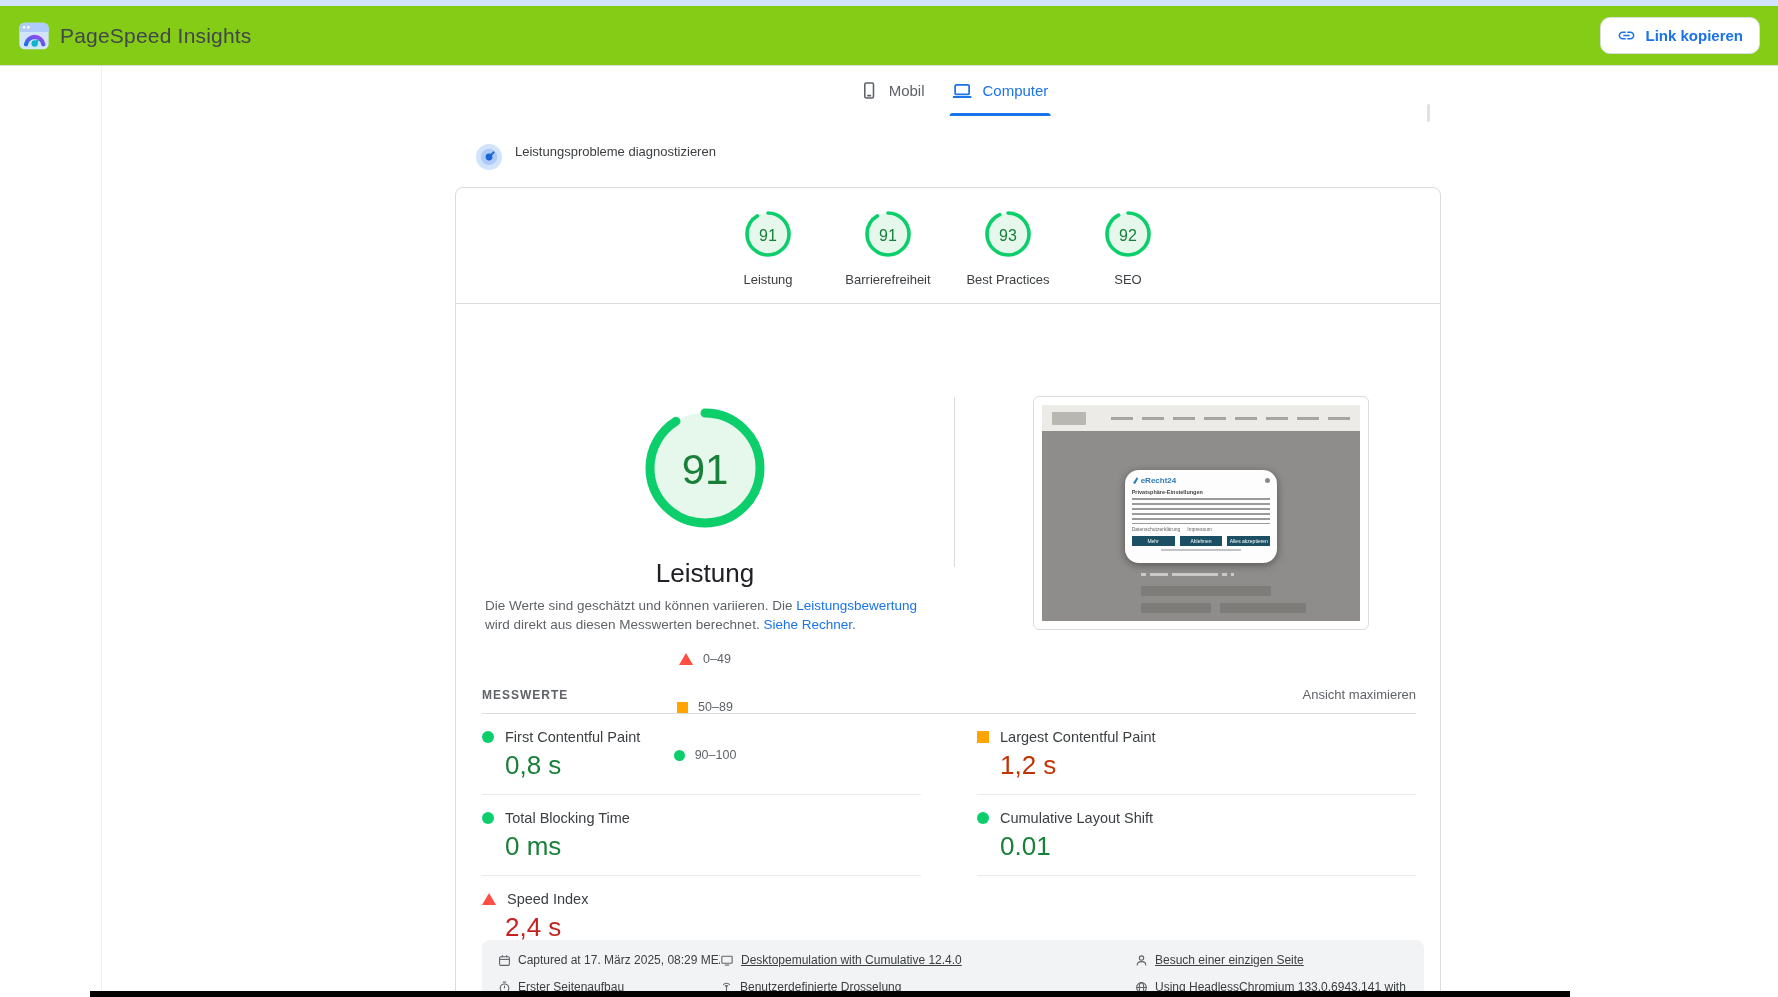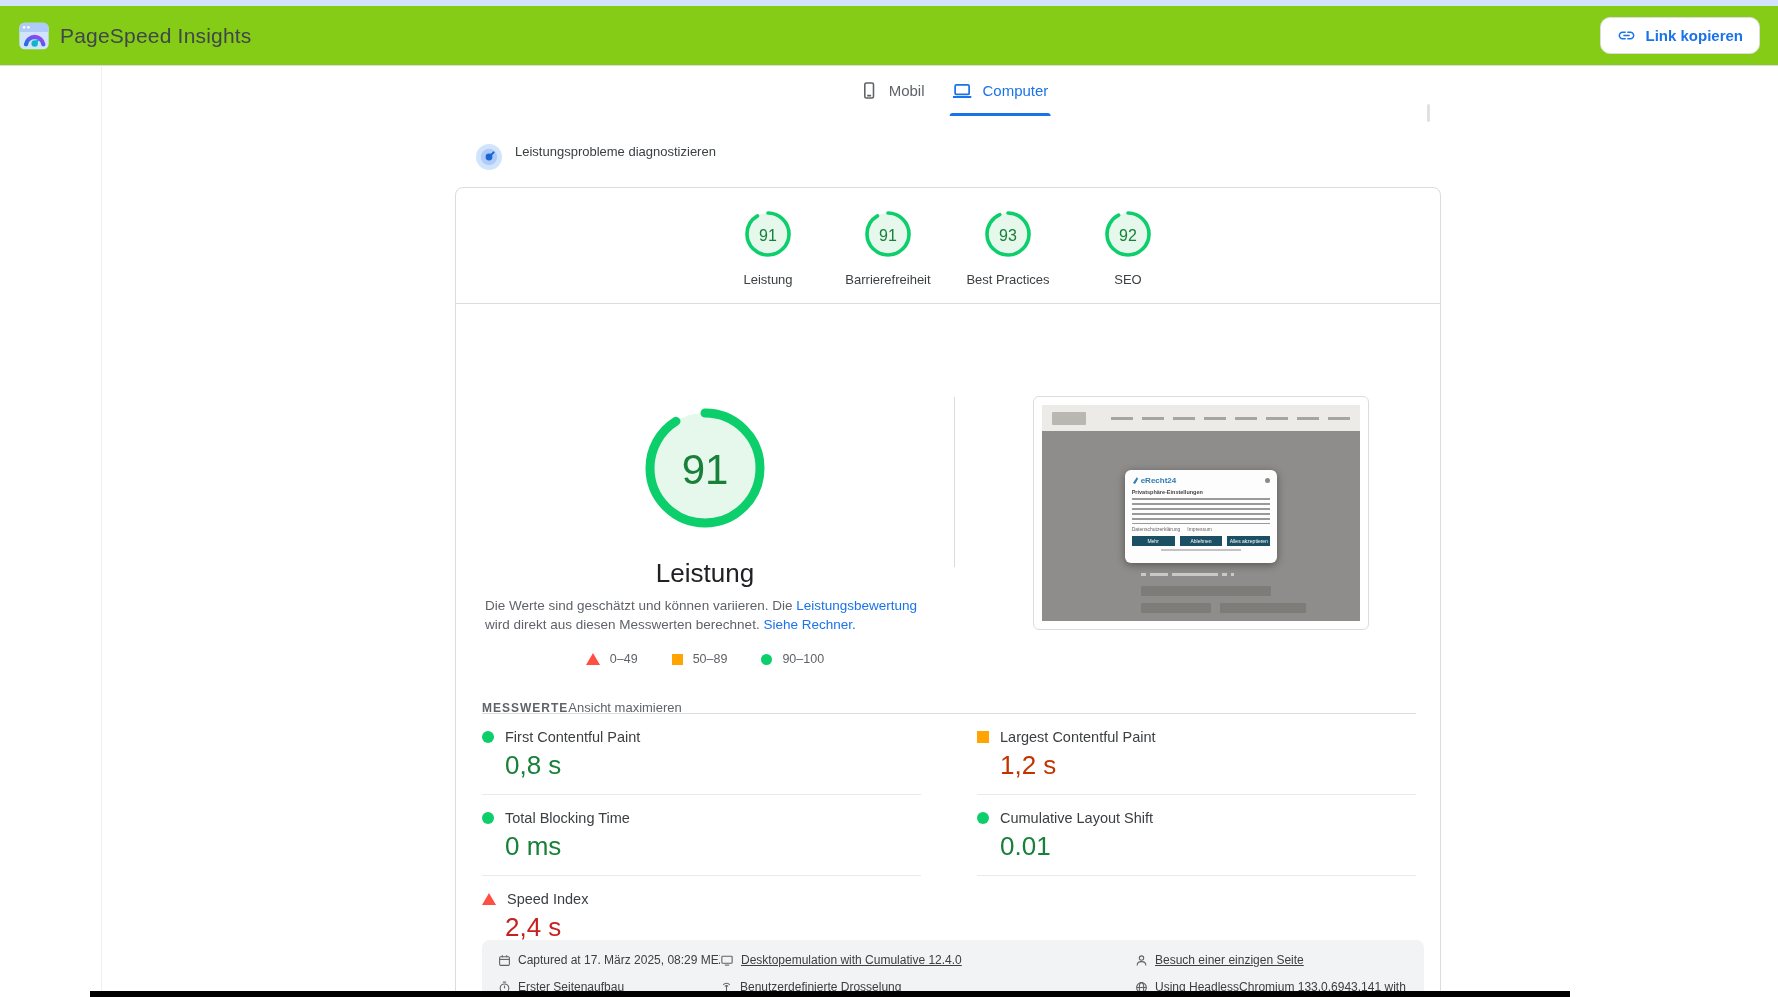--- a/index.html
+++ b/index.html
@@ -45,58 +45,58 @@
   .score-item .gauge-num { font-size:16px; }
   .score-label { margin-top:10px; font-size:13px; color:#3c4043; white-space:nowrap; }
   
   .left-col { position:absolute; left:0; top:219px; width:498px; display:flex;
               flex-direction:column; align-items:center; }
   .big-gauge .gauge-num { font-size:42px; }
   .gauge-title { margin-top:25px; font-size:26px; color:#202124; font-weight:400; }
   .gauge-desc { margin-top:7px; width:440px; font-size:13.5px;
                 line-height:19px; color:#5f6368; }
   .gauge-desc a { color:#1a73e8; text-decoration:none; cursor:pointer; }
-  .legend { margin-top:18px; display:flex; gap:34px; align-items:center; font-size:12.5px; color:#5f6368; }
+  .legend { margin-top:18px; display:flex; gap:34px; align-items:center; font-size:12.5px; color:#5f6368;flex-direction:column; }
   .legend-item { display:flex; align-items:center; gap:10px; }
   .vdivider { position:absolute; left:498px; top:209px; height:170px; width:1px; background:#dadce0; }
   
   .shape-circle { width:12px; height:12px; border-radius:50%; background:#0cce6b; }
   .shape-square { width:12px; height:12px; background:#ffa400; }
   .shape-triangle { width:0; height:0; border-left:7px solid transparent;
                     border-right:7px solid transparent; border-bottom:12px solid #ff4e42; }
   .shape-sm.shape-circle { width:11px; height:11px; }
   .shape-sm.shape-square { width:11px; height:11px; }
   
   .thumb { position:absolute; left:577px; top:208px; width:336px; height:234px;
            border:1px solid #dadce0; border-radius:6px; background:#fff; padding:8px; cursor:pointer; }
   .shot { position:relative; width:100%; height:100%; background:#8e8d8b; overflow:hidden; }
   .shot-header { height:26px; background:#edebe8; display:flex; align-items:center; padding:0 10px; gap:6px; }
   .shot-logo { width:34px; height:13px; background:#b9b7b2; border-radius:1px; }
   .shot-nav { margin-left:auto; display:flex; gap:9px; }
   .shot-nav span { width:22px; height:3px; background:#a7a5a0; }
   .consent-modal { position:absolute; left:26%; top:30%; width:48%; height:43%;
-                   background:#fdfdfd; border-radius:6px; padding:6px 7px;
+                   background:#fdfdfd; border-radius:14px; padding:6px 7px;
                    box-shadow:0 2px 8px rgba(0,0,0,.4); display:flex; flex-direction:column; }
   .cm-brand { display:flex; align-items:center; }
   .cm-brand-name { color:#2e7bb5; font-size:8px; font-weight:700; }
   .cm-gear { margin-left:auto; width:5px; height:5px; border-radius:50%; background:#8a8a8a; }
   .cm-title { margin-top:4px; font-size:5.5px; font-weight:700; color:#444; }
   .cm-lines { margin-top:3px; height:26px;
               background:repeating-linear-gradient(to bottom,#9a9a9a 0 2px,transparent 2px 5px); }
   .cm-links { margin-top:2px; font-size:5px; color:#666; display:flex; gap:7px; }
   .cm-buttons { margin-top:4px; display:flex; gap:5px; }
   .cm-btn { flex:1; height:10px; background:#1b4f63; color:#fff; font-size:5px;
             display:flex; align-items:center; justify-content:center; border:none; cursor:pointer; font-family:inherit; }
   .cm-caption { margin-top:3px; height:2px; width:58%; background:#c3c3c3; align-self:center; }
   .shot-media { position:absolute; left:31%; top:77.5%; width:38%; height:4px; display:flex; align-items:center; gap:4px; }
   .shot-media i { display:block; height:3px; background:#c9c9c9; }
   .shot-btn { position:absolute; background:#7d7c79; border-radius:1px; }
   
   .metrics-head { position:absolute; top:499px; left:26px; right:24px; display:flex;
-                  align-items:center;margin-top:13px; }
+                  justify-content:space-between; align-items:center; }
   .metrics-title { font-size:12px; letter-spacing:1px; color:#5f6368; font-weight:700; }
   .maximize-link { font-size:13px; color:#5f6368; cursor:pointer; text-decoration:none; }
   .metrics-grid { position:absolute; top:525px; left:26px; right:24px; border-top:1px solid #dadce0;
                   display:grid; grid-template-columns:1fr 1fr; column-gap:56px; }
   .metric-cell { padding:15px 0 13px; border-bottom:1px solid #e8eaed; }
   .metric-cell.no-border { border-bottom:none; }
   .metric-name-row { display:flex; align-items:center; gap:11px; font-size:14.5px; color:#3c4043; }
   .metric-value { margin-top:5px; margin-left:23px; font-size:26px; }
   .val-good { color:#188038; }
   .val-average { color:#c33300; }

